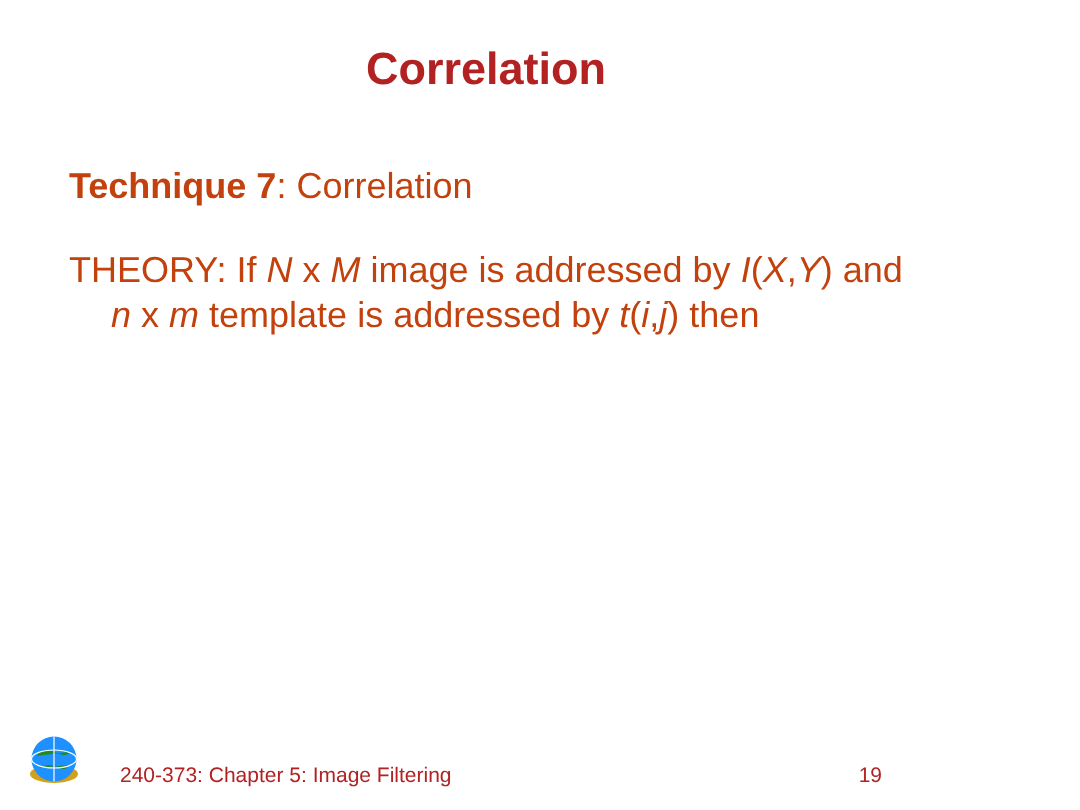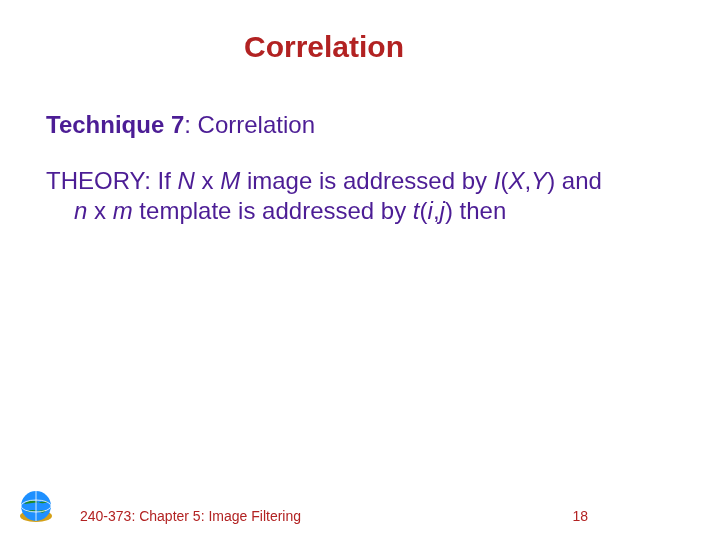--- a/index.html
+++ b/index.html
@@ -26,21 +26,21 @@
     text-align: center;
     font-size: 30px;
     font-weight: bold;
     color: #b22222;
   }
   .body {
     position: absolute;
     top: 110px;
     left: 46px;
     right: 46px;
-    color: #4c1d95;
+    color: #c2410c;
     font-size: 24px;
     line-height: 1.25;
   }
   .para {
     margin-bottom: 26px;
     text-indent: -28px;
     padding-left: 28px;
   }
   .bold { font-weight: bold; }
   .ital { font-style: italic; }
@@ -88,15 +88,15 @@
       <circle cx="22" cy="20" r="15" fill="#1e90ff"></circle>
       <path d="M10 18 Q16 12 24 16 Q30 19 34 15" fill="#228b22"></path>
       <path d="M12 26 Q18 22 26 26 Q30 28 32 24" fill="#228b22"></path>
       <ellipse cx="22" cy="20" rx="15" ry="6" fill="none" stroke="#ffffff" stroke-width="0.8"></ellipse>
       <line x1="22" y1="5" x2="22" y2="35" stroke="#ffffff" stroke-width="0.8"></line>
     </svg>
   </div>
 
   <div class="footer">
     <span>240-373: Chapter 5: Image Filtering</span>
-    <span>18</span>
+    <span>19</span>
   </div>
 </div>
 
 </body></html>

